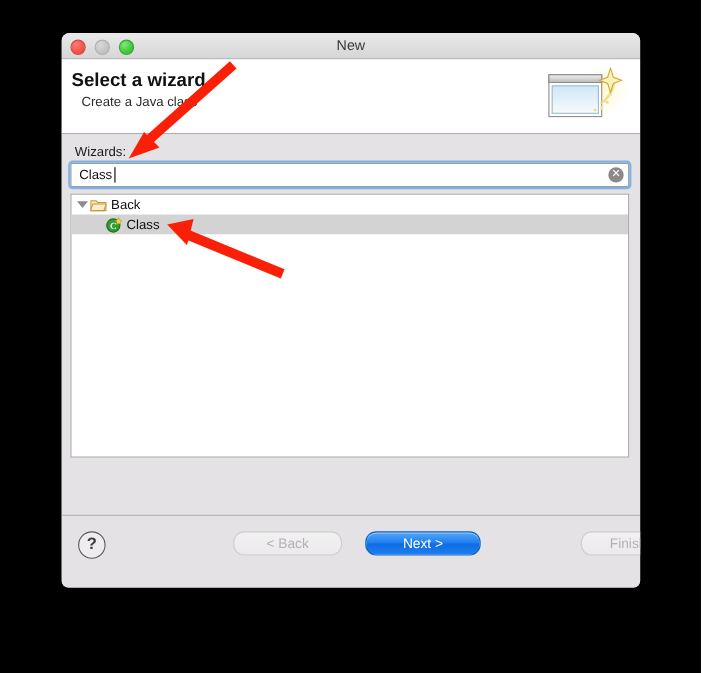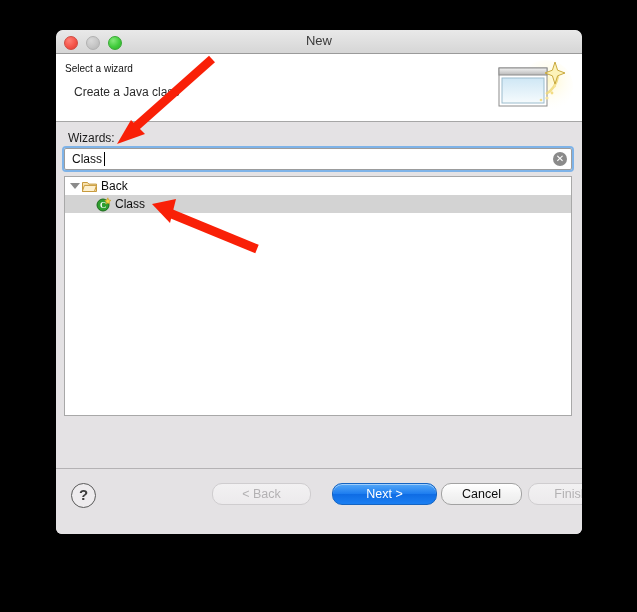--- a/index.html
+++ b/index.html
@@ -71,22 +71,22 @@
   .header {
     position: relative;
     height: 67px;
     background: #ffffff;
     border-bottom: 1px solid #a6a6a6;
   }
   .header-title {
     position: absolute;
     left: 9px;
     top: 9px;
-    font-size: 10px;
-    font-weight: normal;
+    font-size: 17px;
+    font-weight: bold;
     color: #111;
   }
   .header-sub {
     position: absolute;
     left: 18px;
     top: 31px;
     font-size: 12px;
     color: #2b2b2b;
   }
   .wizard-icon {
@@ -369,21 +369,20 @@
           <span>Class</span>
         </div>
 
       </div>
     </div>
 
     <div class="footer">
       <div class="help-btn">?</div>
       <div class="btn btn-back btn-disabled">&lt; Back</div>
       <div class="btn btn-next btn-default">Next &gt;</div>
-      <div class="btn btn-cancel btn-normal">Cancel</div>
       <div class="btn btn-finish btn-disabled">Finish</div>
     </div>
 
   </div>
 
   <svg class="arrow-layer" width="637" height="612" viewBox="0 0 637 612">
     <g>
       <line x1="212" y1="59" x2="131" y2="131" stroke="#f92007" stroke-width="9" stroke-linecap="butt"></line>
       <polygon points="117,144 145,134 131,120" fill="#f92007"></polygon>
     </g>

